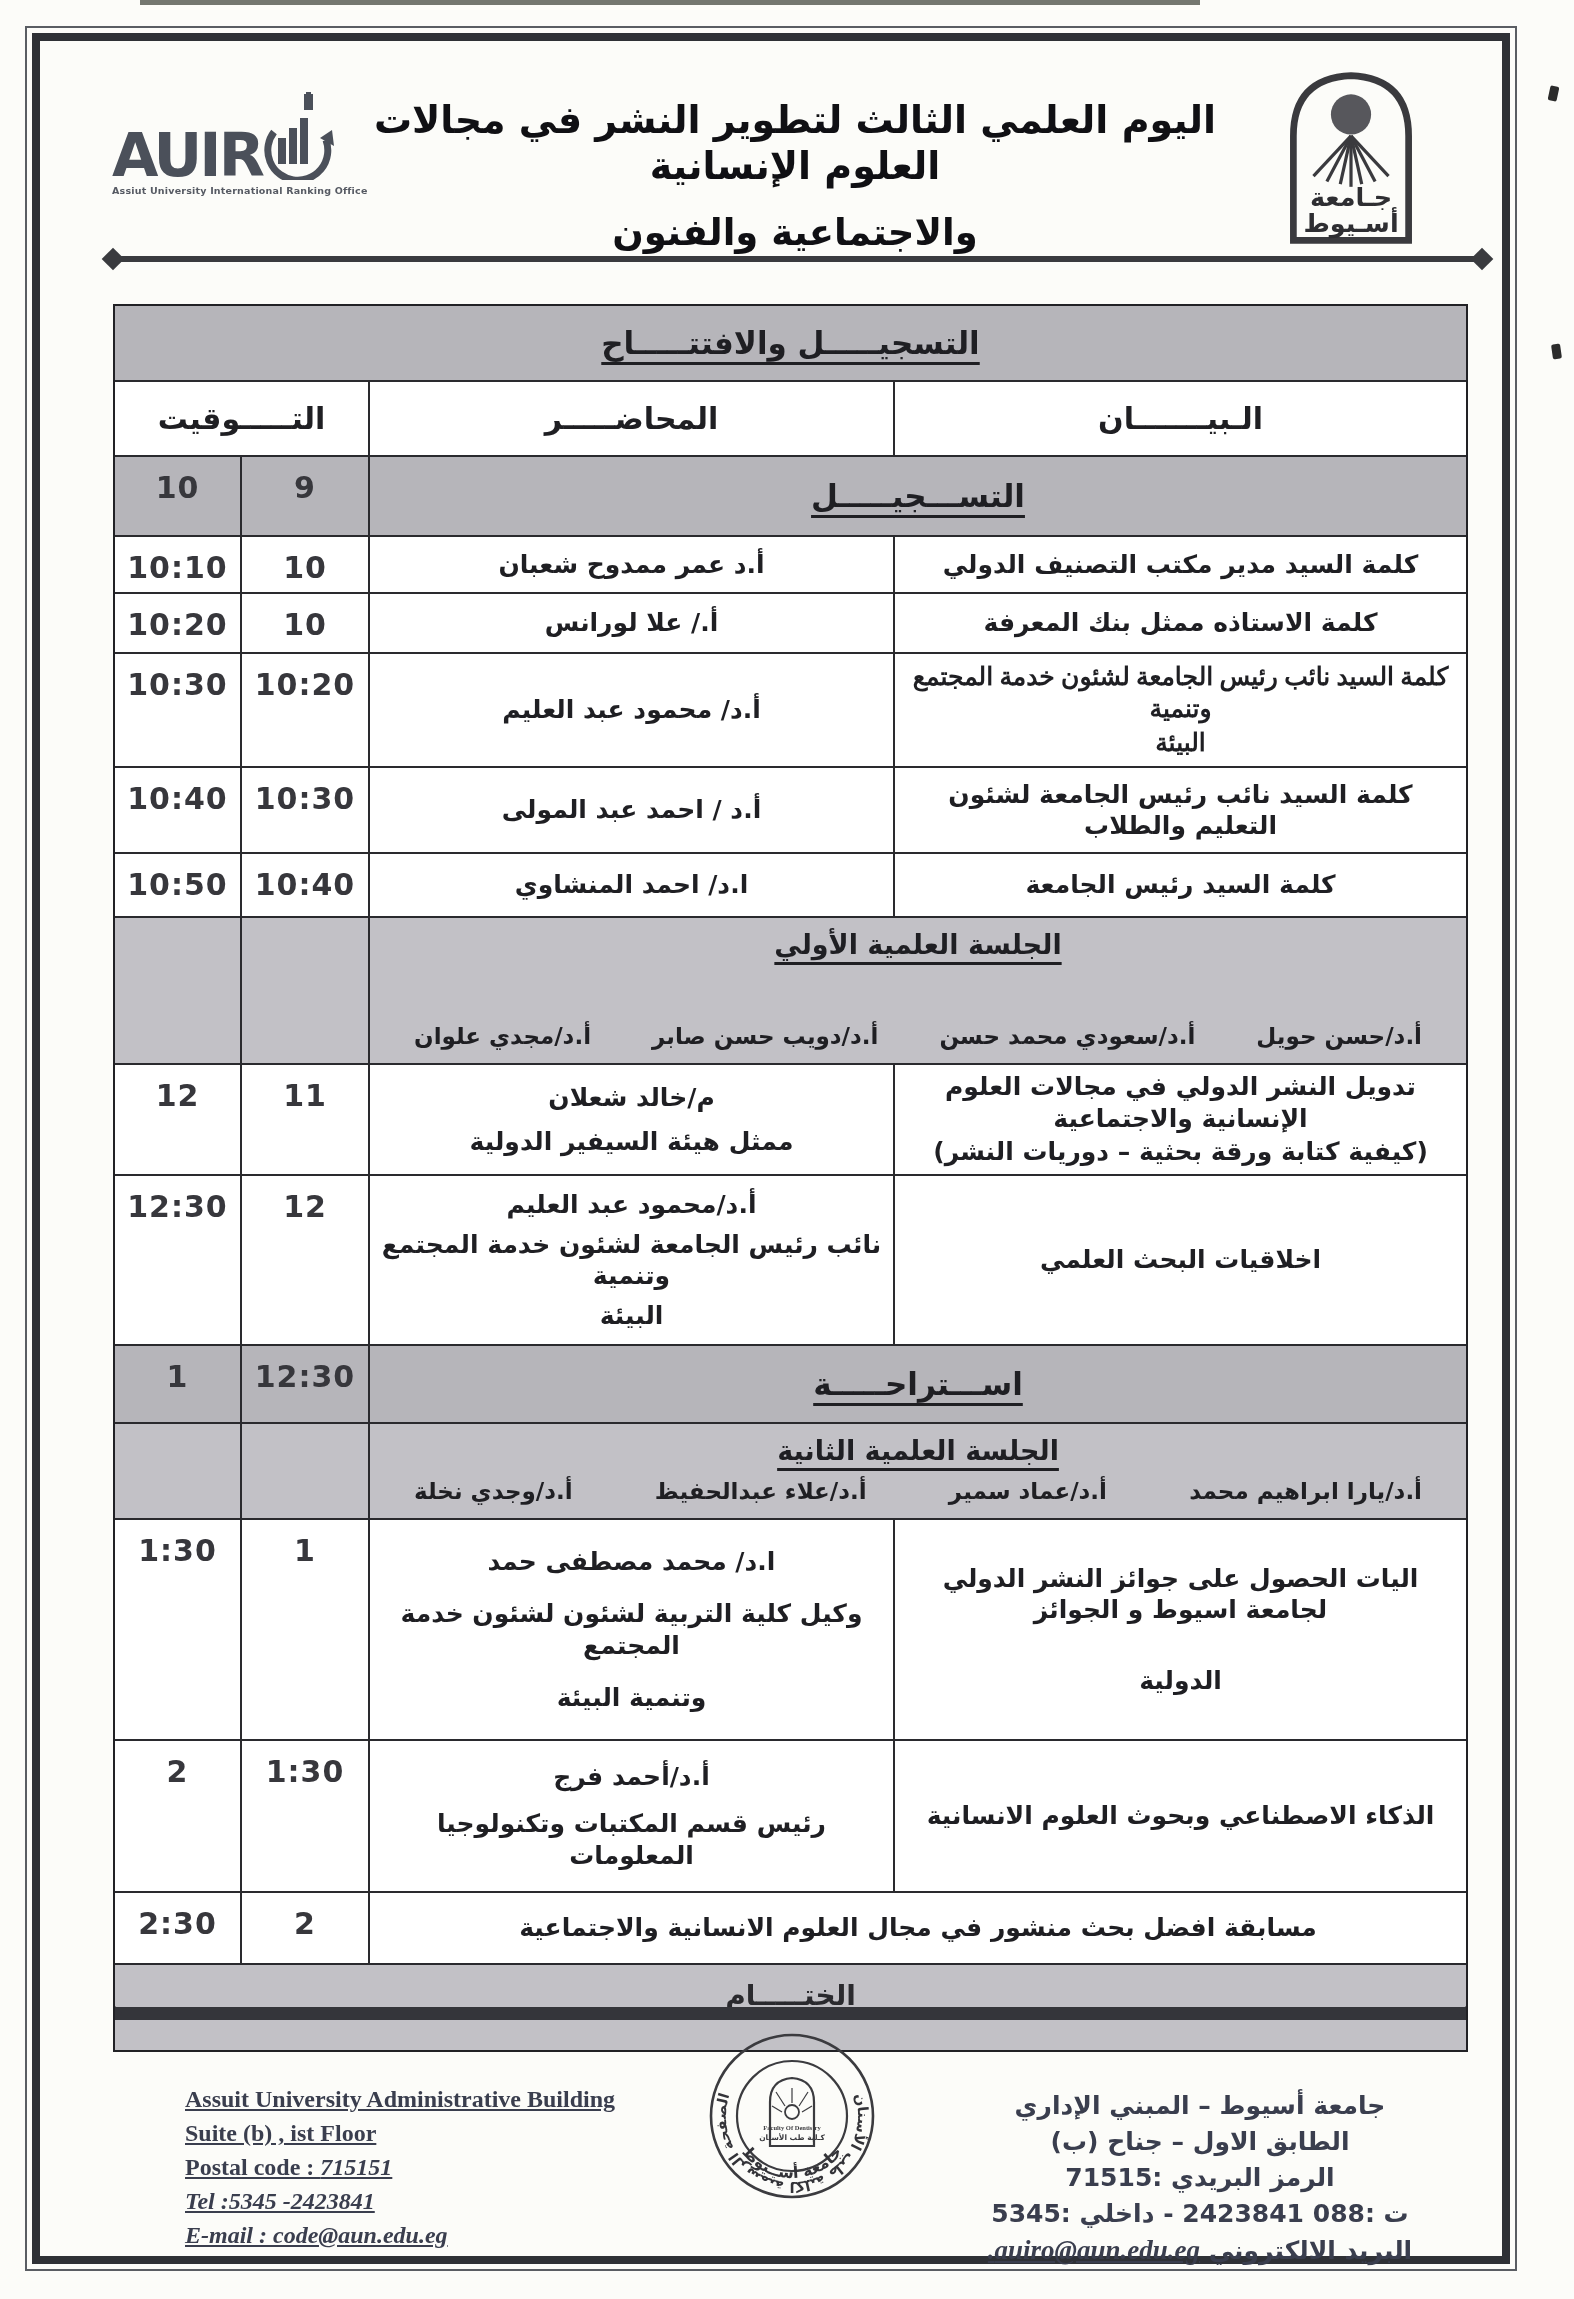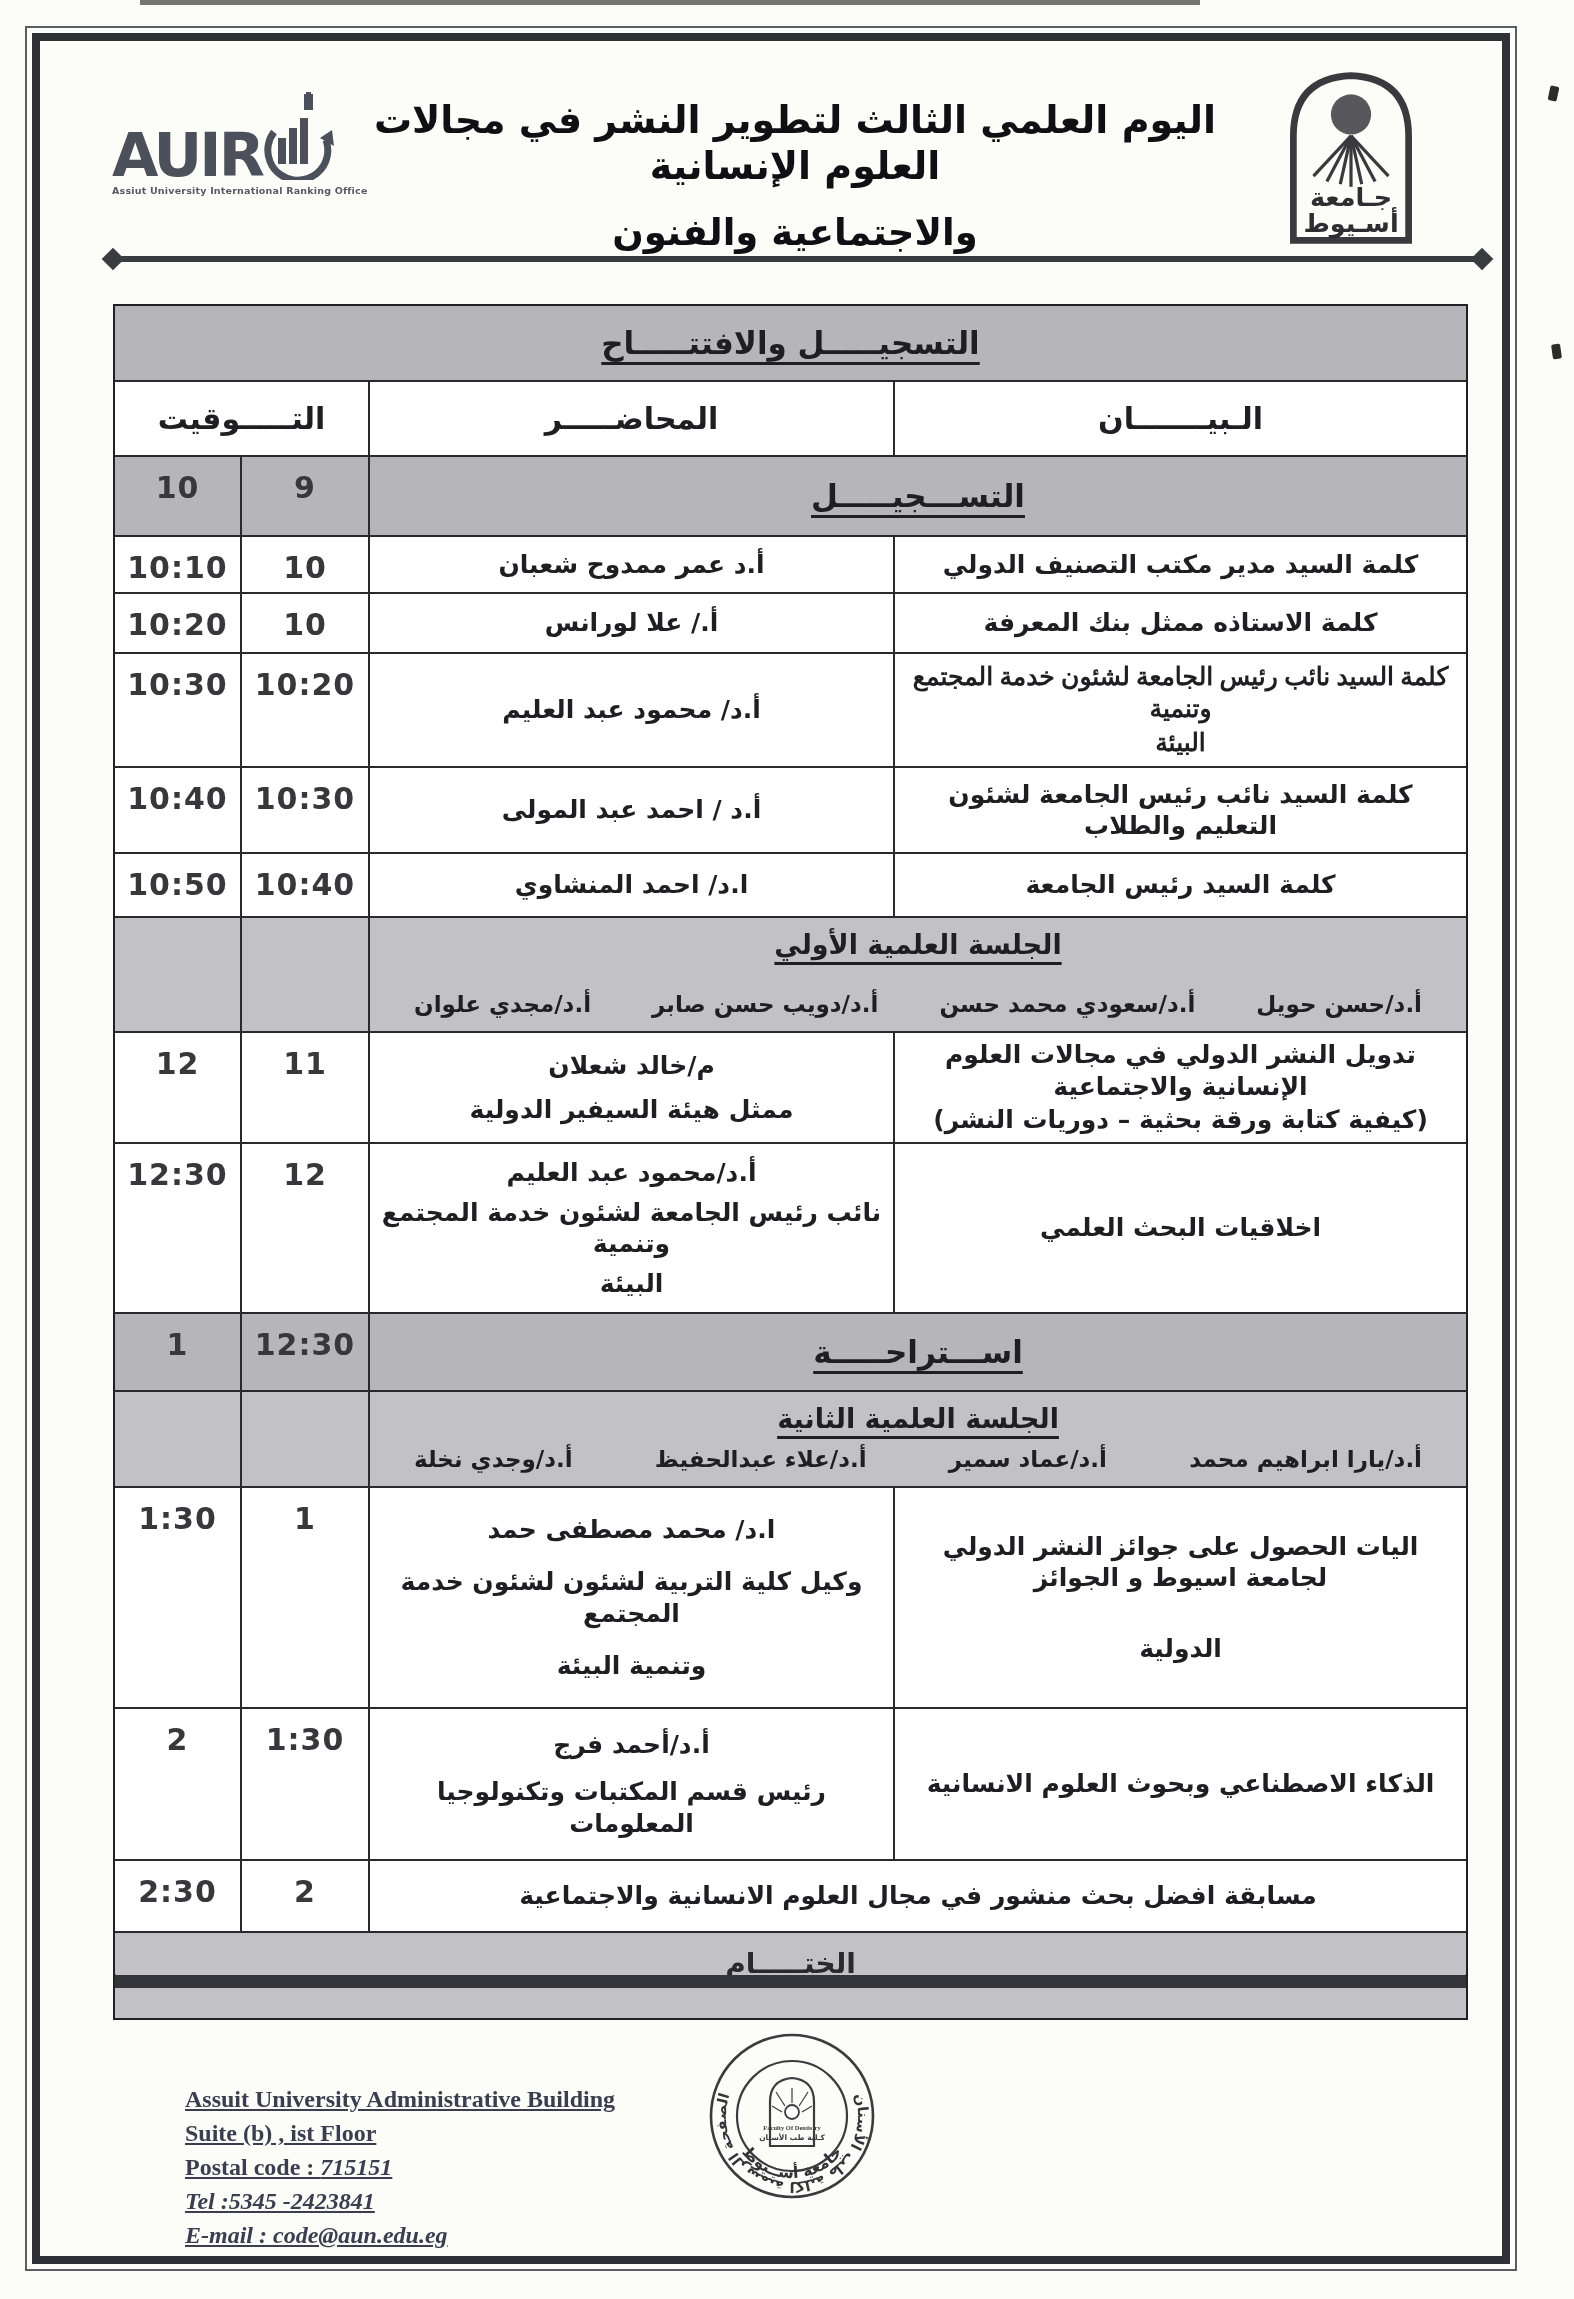--- a/index.html
+++ b/index.html
@@ -184,21 +184,21 @@
       <div class="t-row" style="height: 64px;">
         <div class="t-cell time g1 b-r">10:50</div>
         <div class="t-cell time g2 b-r">10:40</div>
         <div class="t-cell b-r" style="grid-column: 3;">
           <div class="line">ا.د/ احمد المنشاوي</div>
         </div>
         <div class="t-cell" style="grid-column: 4;">
           <div class="line">كلمة السيد رئيس الجامعة</div>
         </div>
       </div>
-      <div class="t-row band-lite" style="height: 115px;">
+      <div class="t-row band-lite" style="height: 147px;">
         <div class="t-cell g1 b-r"></div>
         <div class="t-cell g2 b-r"></div>
         <div class="t-cell g34 s-wrap">
           <div><span class="u s-title">الجلسة العلمية الأولي</span></div>
           <div class="s-names">
             <span>أ.د/حسن حويل</span>
             <span>أ.د/سعودي محمد حسن</span>
             <span>أ.د/دويب حسن صابر</span>
             <span>أ.د/مجدي علوان</span>
           </div>
@@ -316,14 +316,21 @@
           <line x1="79" y1="76" x2="70" y2="62"></line>
         <line x1="93" y1="76" x2="102" y2="62"></line>
           <line x1="76" y1="82" x2="66" y2="76"></line>
           <line x1="96" y1="82" x2="106" y2="76"></line>
       </g>
       <text x="86" y="100" text-anchor="middle" font-size="6.5" font-weight="bold" fill="#3b3b3f" font-family="Liberation Serif, serif">Faculty Of Dentistry</text>
       <text x="86" y="110" text-anchor="middle" font-size="7.5" font-weight="bold" fill="#3b3b3f" font-family="DejaVu Sans, sans-serif">كـلية طب الأسنان</text>
     </svg>
   </div>
 
+  <div class="f-ar" id="f-ar">
+      <div>جامعة أسيوط – المبني الإداري</div>
+      <div>الطابق الاول – جناح (ب)</div>
+      <div>الرمز البريدي :71515</div>
+      <div>ت :088 2423841  -  داخلي :5345</div>
+      <div><span>البريد الالكتروني </span><span class="email">auiro@aun.edu.eg.</span></div>
+    </div>
 
 </div>
 
 </body></html>

